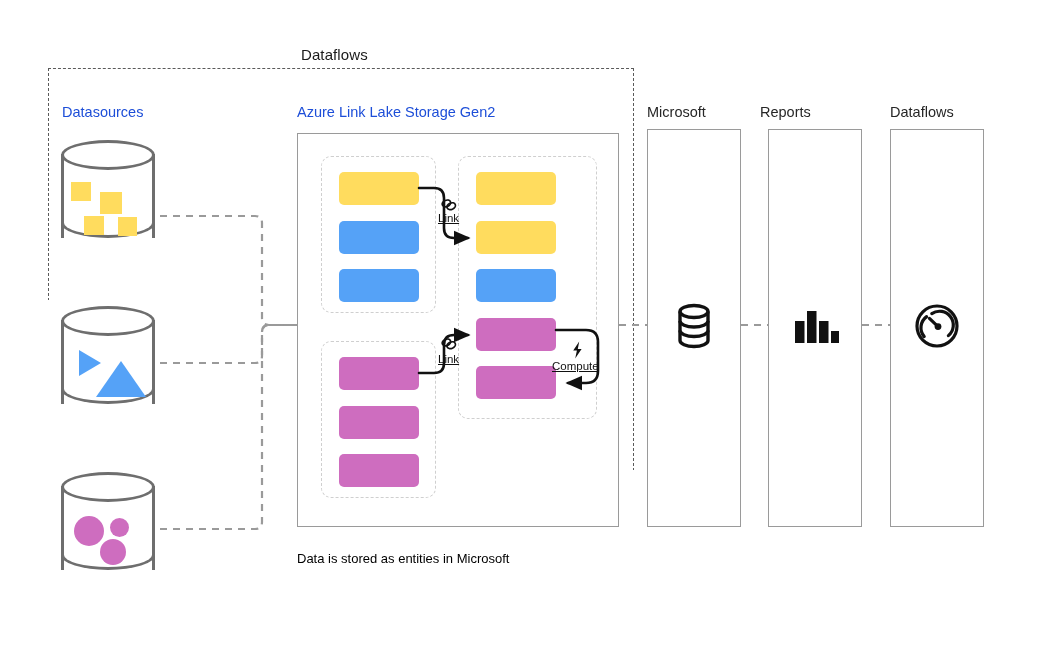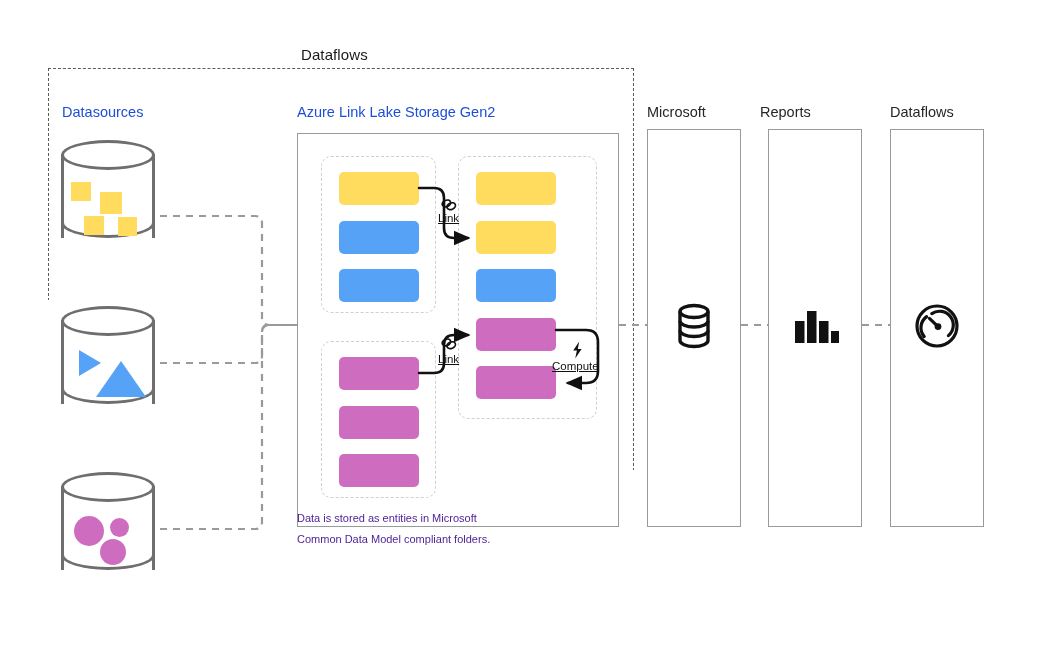--- a/index.html
+++ b/index.html
@@ -196,25 +196,25 @@
     position: absolute;
     top: 298px;
     width: 56px;
     height: 56px;
   }
 
   
   #adls-caption {
     position: absolute;
     left: 297px;
-    top: 508px;
+    top: 548px;
     width: 330px;
-    font-size: 11px;
+    font-size: 13px;
     line-height: 21px;
-    color: #4c1d95;
+    color: #000000;
   }
 
   svg { display: block; overflow: visible; }
   #wires { position: absolute; left: 0; top: 0; width: 1055px; height: 651px; pointer-events: none; }
   #arrows { position: absolute; left: 0; top: 0; width: 1055px; height: 651px; pointer-events: none; }
 </style>
 </head>
 <body>
 
 <div id="canvas">
@@ -338,21 +338,20 @@
 
   <span class="ann-icon" style="left:571px; top:341px;">
     <svg width="13" height="18" viewBox="0 0 13 18">
       <path d="M8.2 0.5 L2.2 9.4 L5.9 9.4 L4.2 17.5 L10.6 7.9 L6.8 7.9 Z" fill="#111111"></path>
     </svg>
   </span>
   <span class="ann-label" style="left:552px; top:360px;">Compute</span>
 
   <div id="adls-caption">
     <div>Data is stored as entities in Microsoft</div>
-    <div>Common Data Model compliant folders.</div>
   </div>
 
   <div class="out-box" style="left:647px;"></div>
   <div class="out-icon" style="left:666px;">
     <svg width="56" height="56" viewBox="0 0 56 56">
       <g fill="none" stroke="#111111" stroke-width="3.4">
         <ellipse cx="28" cy="13.5" rx="14" ry="6"></ellipse>
         <path d="M14 13.5 L14 42.5 A14 6 0 0 0 42 42.5 L42 13.5"></path>
         <path d="M14 23 A14 6 0 0 0 42 23"></path>
         <path d="M14 32.5 A14 6 0 0 0 42 32.5"></path>

